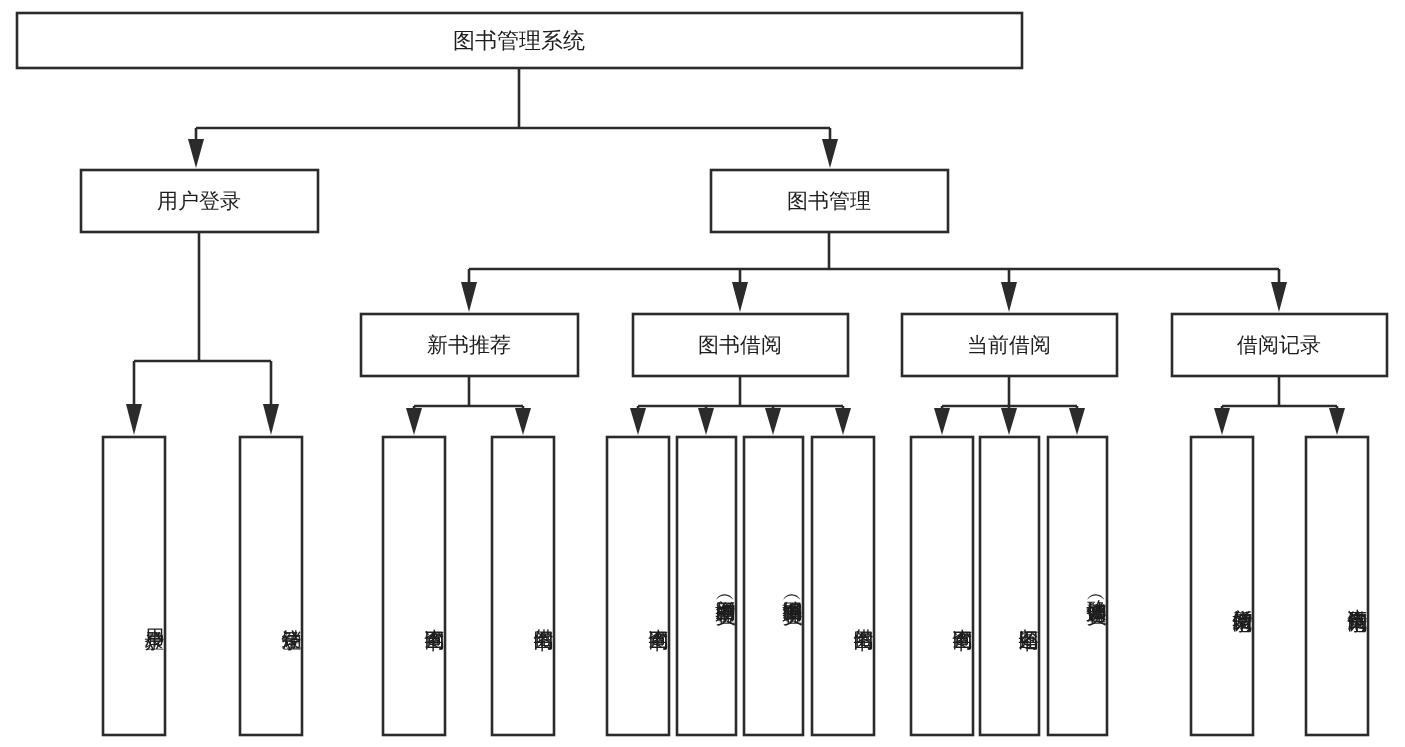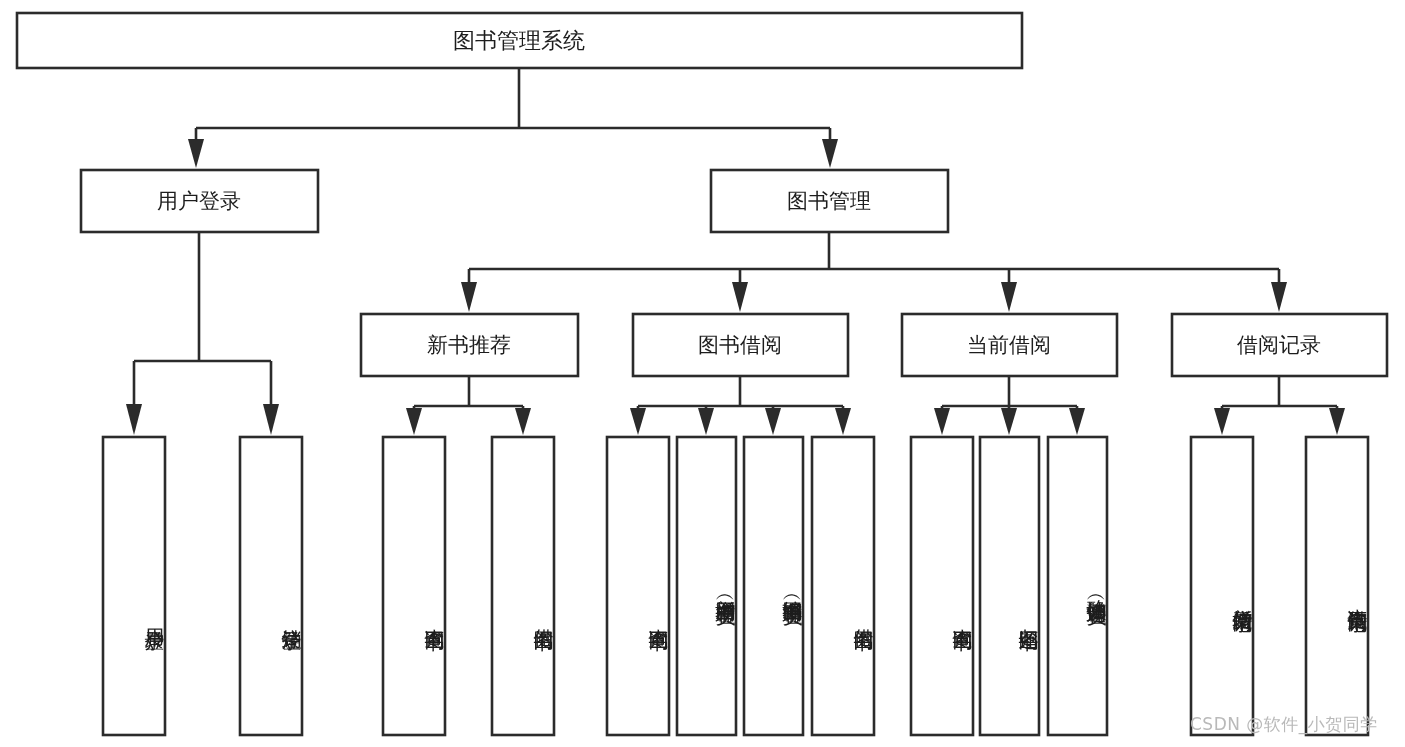--- a/index.html
+++ b/index.html
@@ -213,15 +213,14 @@
   <div class="leaf-label" style="left:744px; top:443px; width:59px; height:290px;">编辑图书（管理员）</div>
   <div class="leaf-label" style="left:812px; top:500px; width:62px; height:230px;">借阅图书</div>
 
   <div class="leaf-label" style="left:911px; top:500px; width:62px; height:230px;">查询图书</div>
   <div class="leaf-label" style="left:980px; top:500px; width:59px; height:230px;">归还图书</div>
   <div class="leaf-label" style="left:1048px; top:443px; width:59px; height:290px;">确认归还（管理员）</div>
 
   <div class="leaf-label" style="left:1191px; top:463px; width:62px; height:265px;">新增借阅记录</div>
   <div class="leaf-label" style="left:1306px; top:463px; width:62px; height:265px;">查询借阅记录</div>
 
-  <div class="watermark">CSDN @软件_小贺同学</div>
 
 </div>
 
 </body></html>

